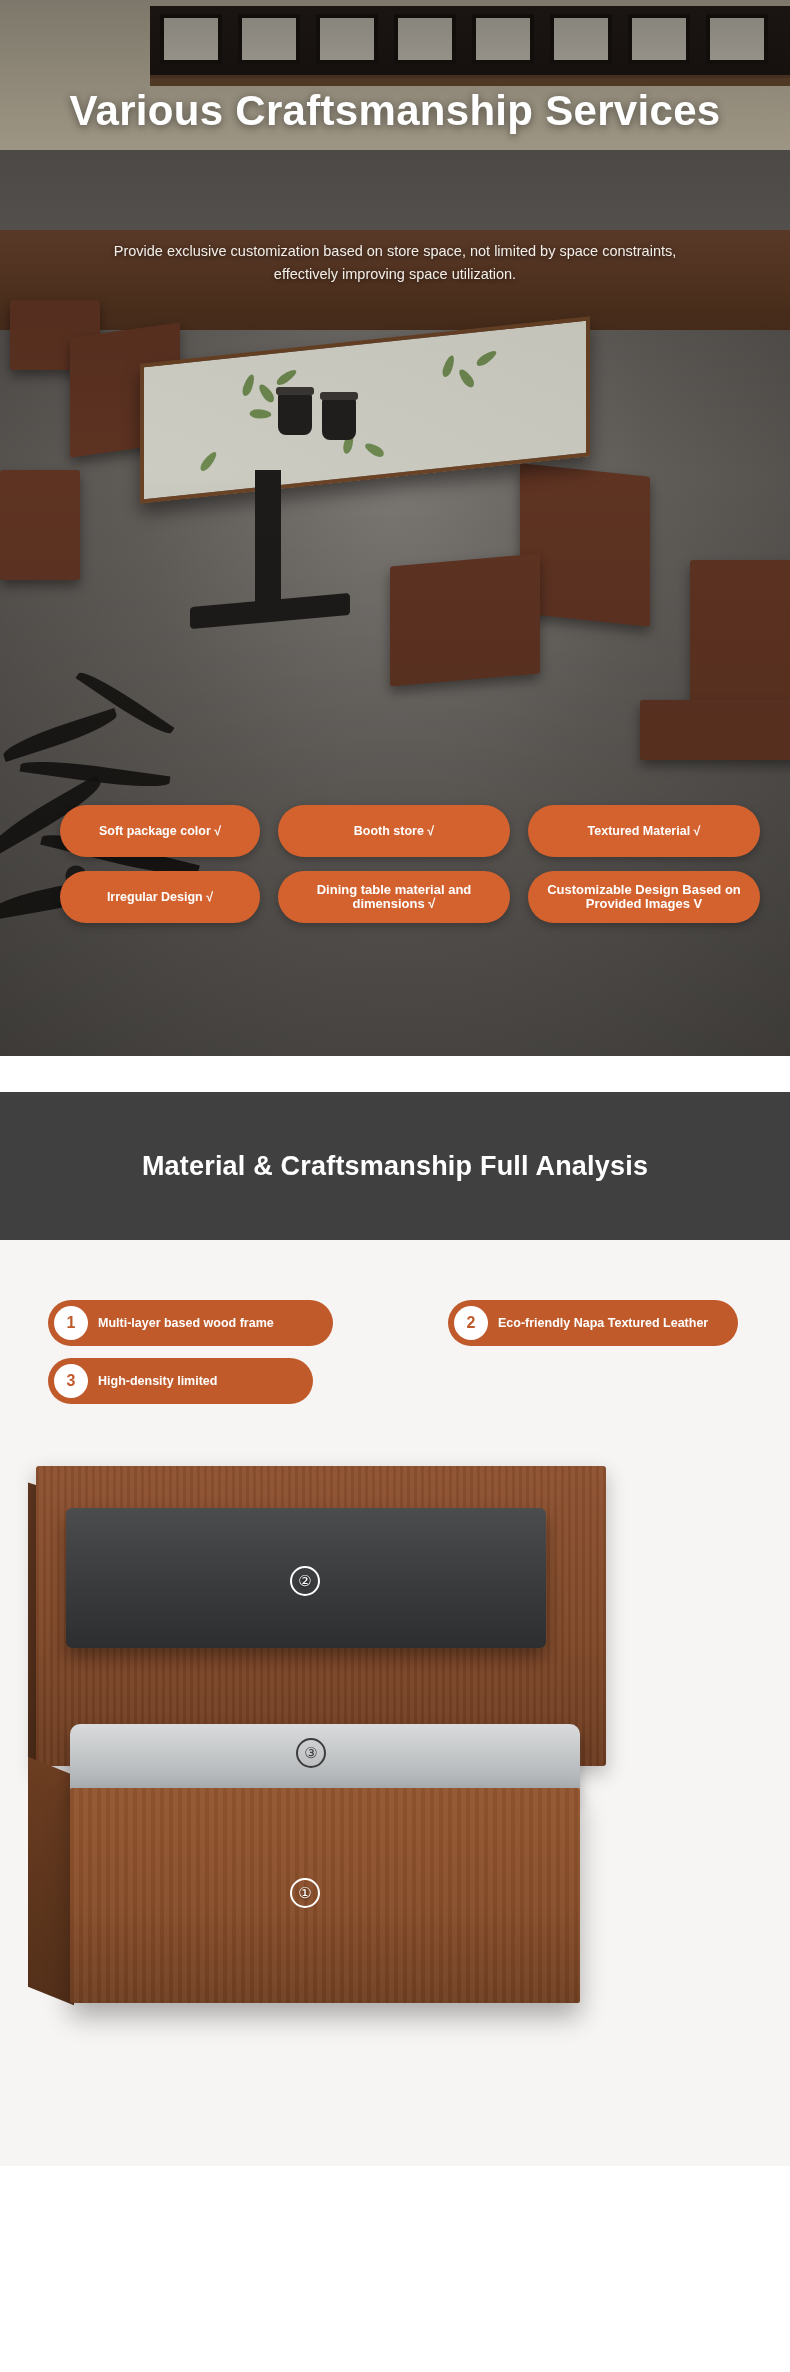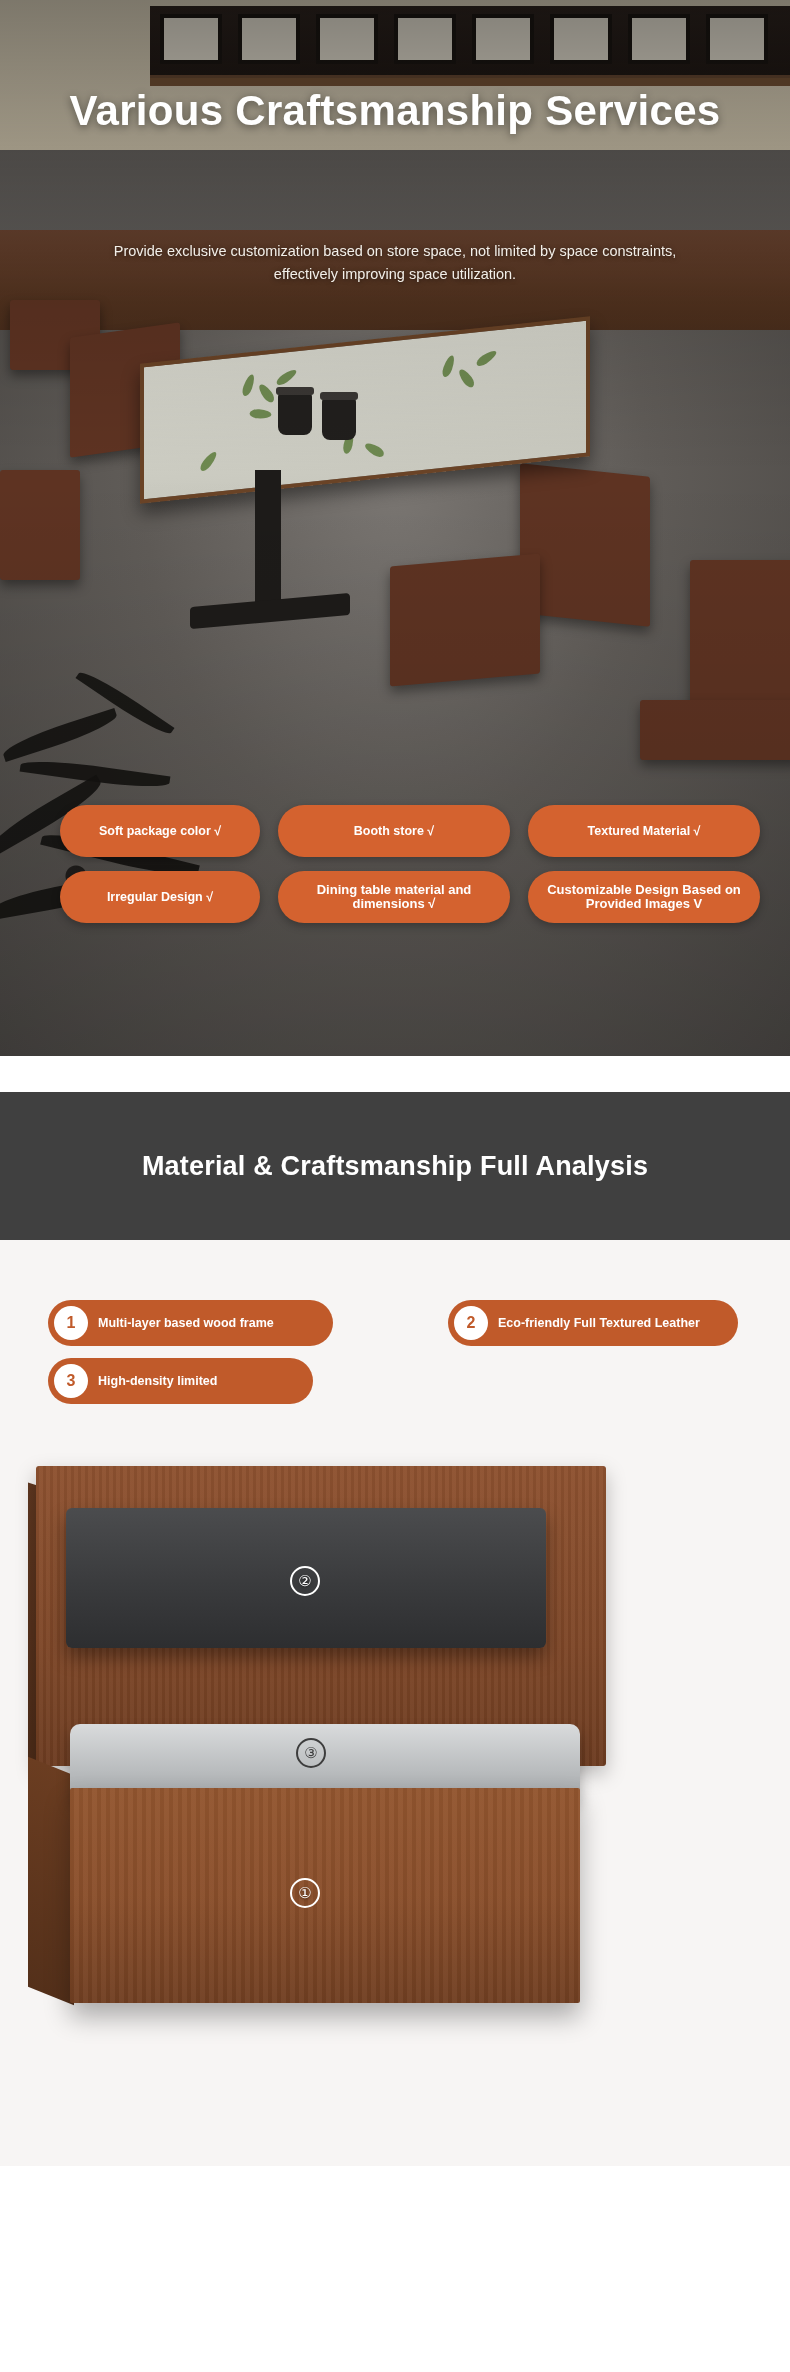--- a/index.html
+++ b/index.html
@@ -299,21 +299,21 @@
 
 <section class="analysis">
 
   <div class="legend">
     <div class="legend-item li-1">
       <span class="legend-num">1</span>
       <span class="legend-label">Multi-layer based wood frame</span>
     </div>
     <div class="legend-item li-2">
       <span class="legend-num">2</span>
-      <span class="legend-label">Eco-friendly Full Textured Leather</span>
+      <span class="legend-label">Eco-friendly Napa Textured Leather</span>
     </div>
     <div class="legend-item li-3">
       <span class="legend-num">3</span>
       <span class="legend-label">High-density limited</span>
     </div>
   </div>
 
   <div class="sofa-wrap">
     <div class="sofa">
       <div class="sofa-backpanel-side"></div>

